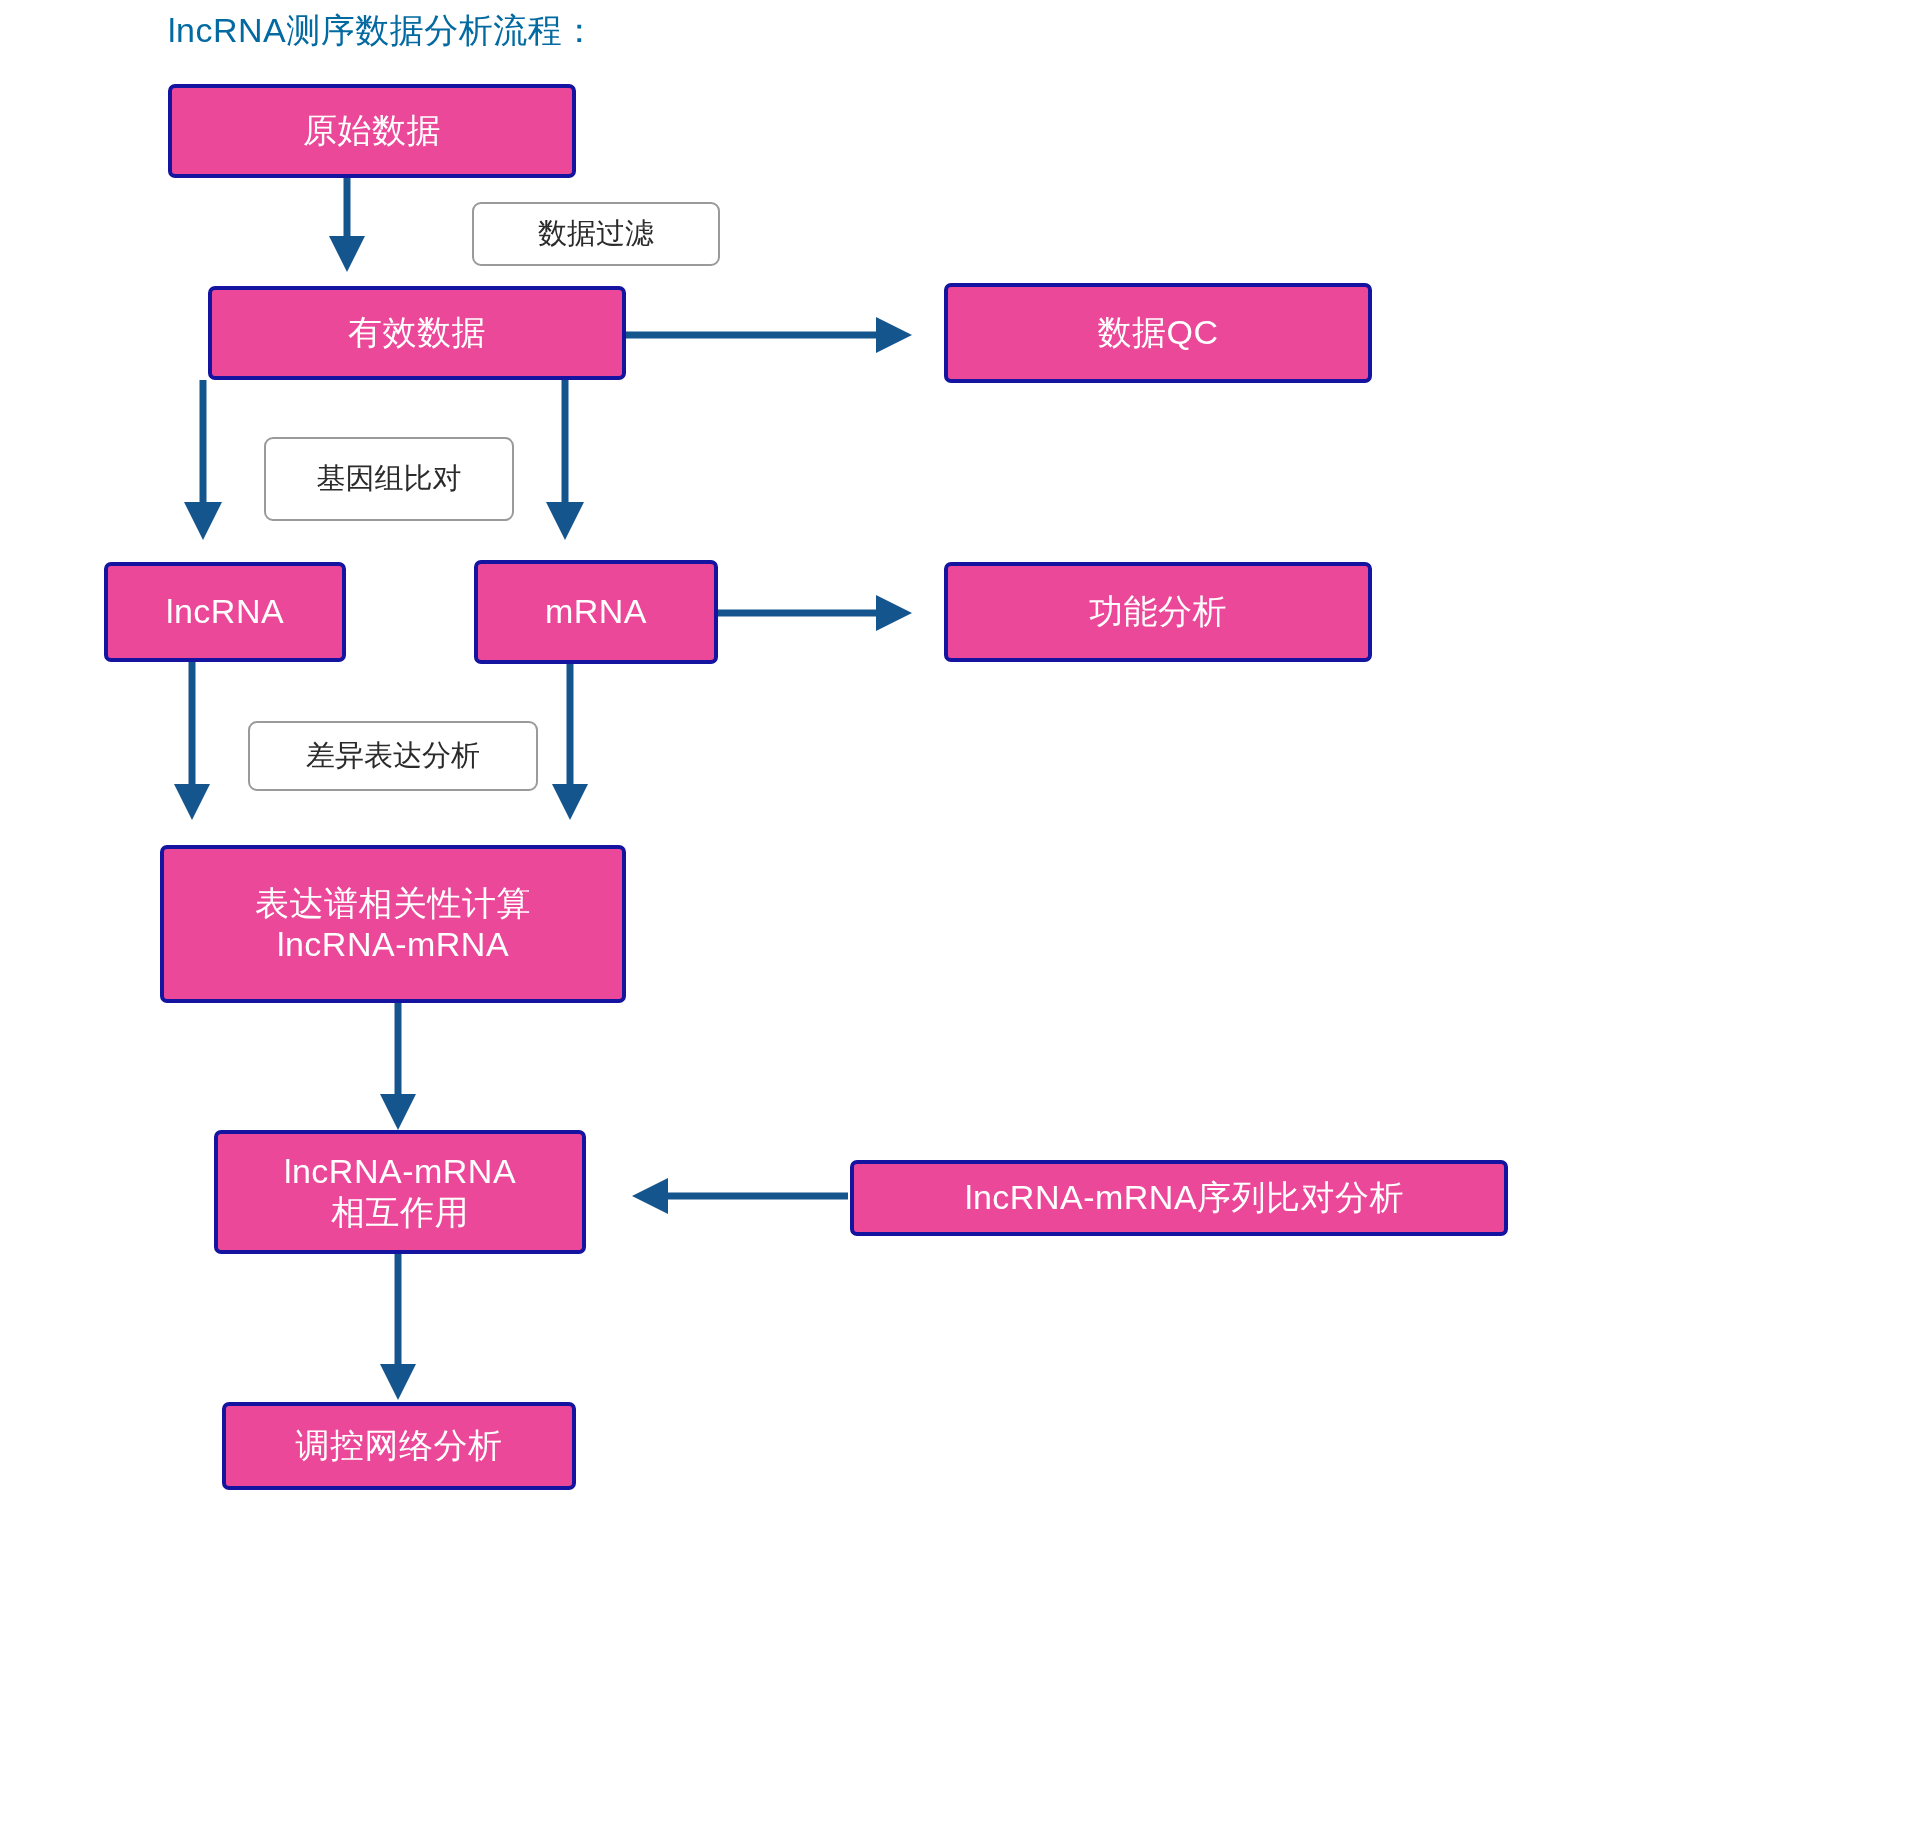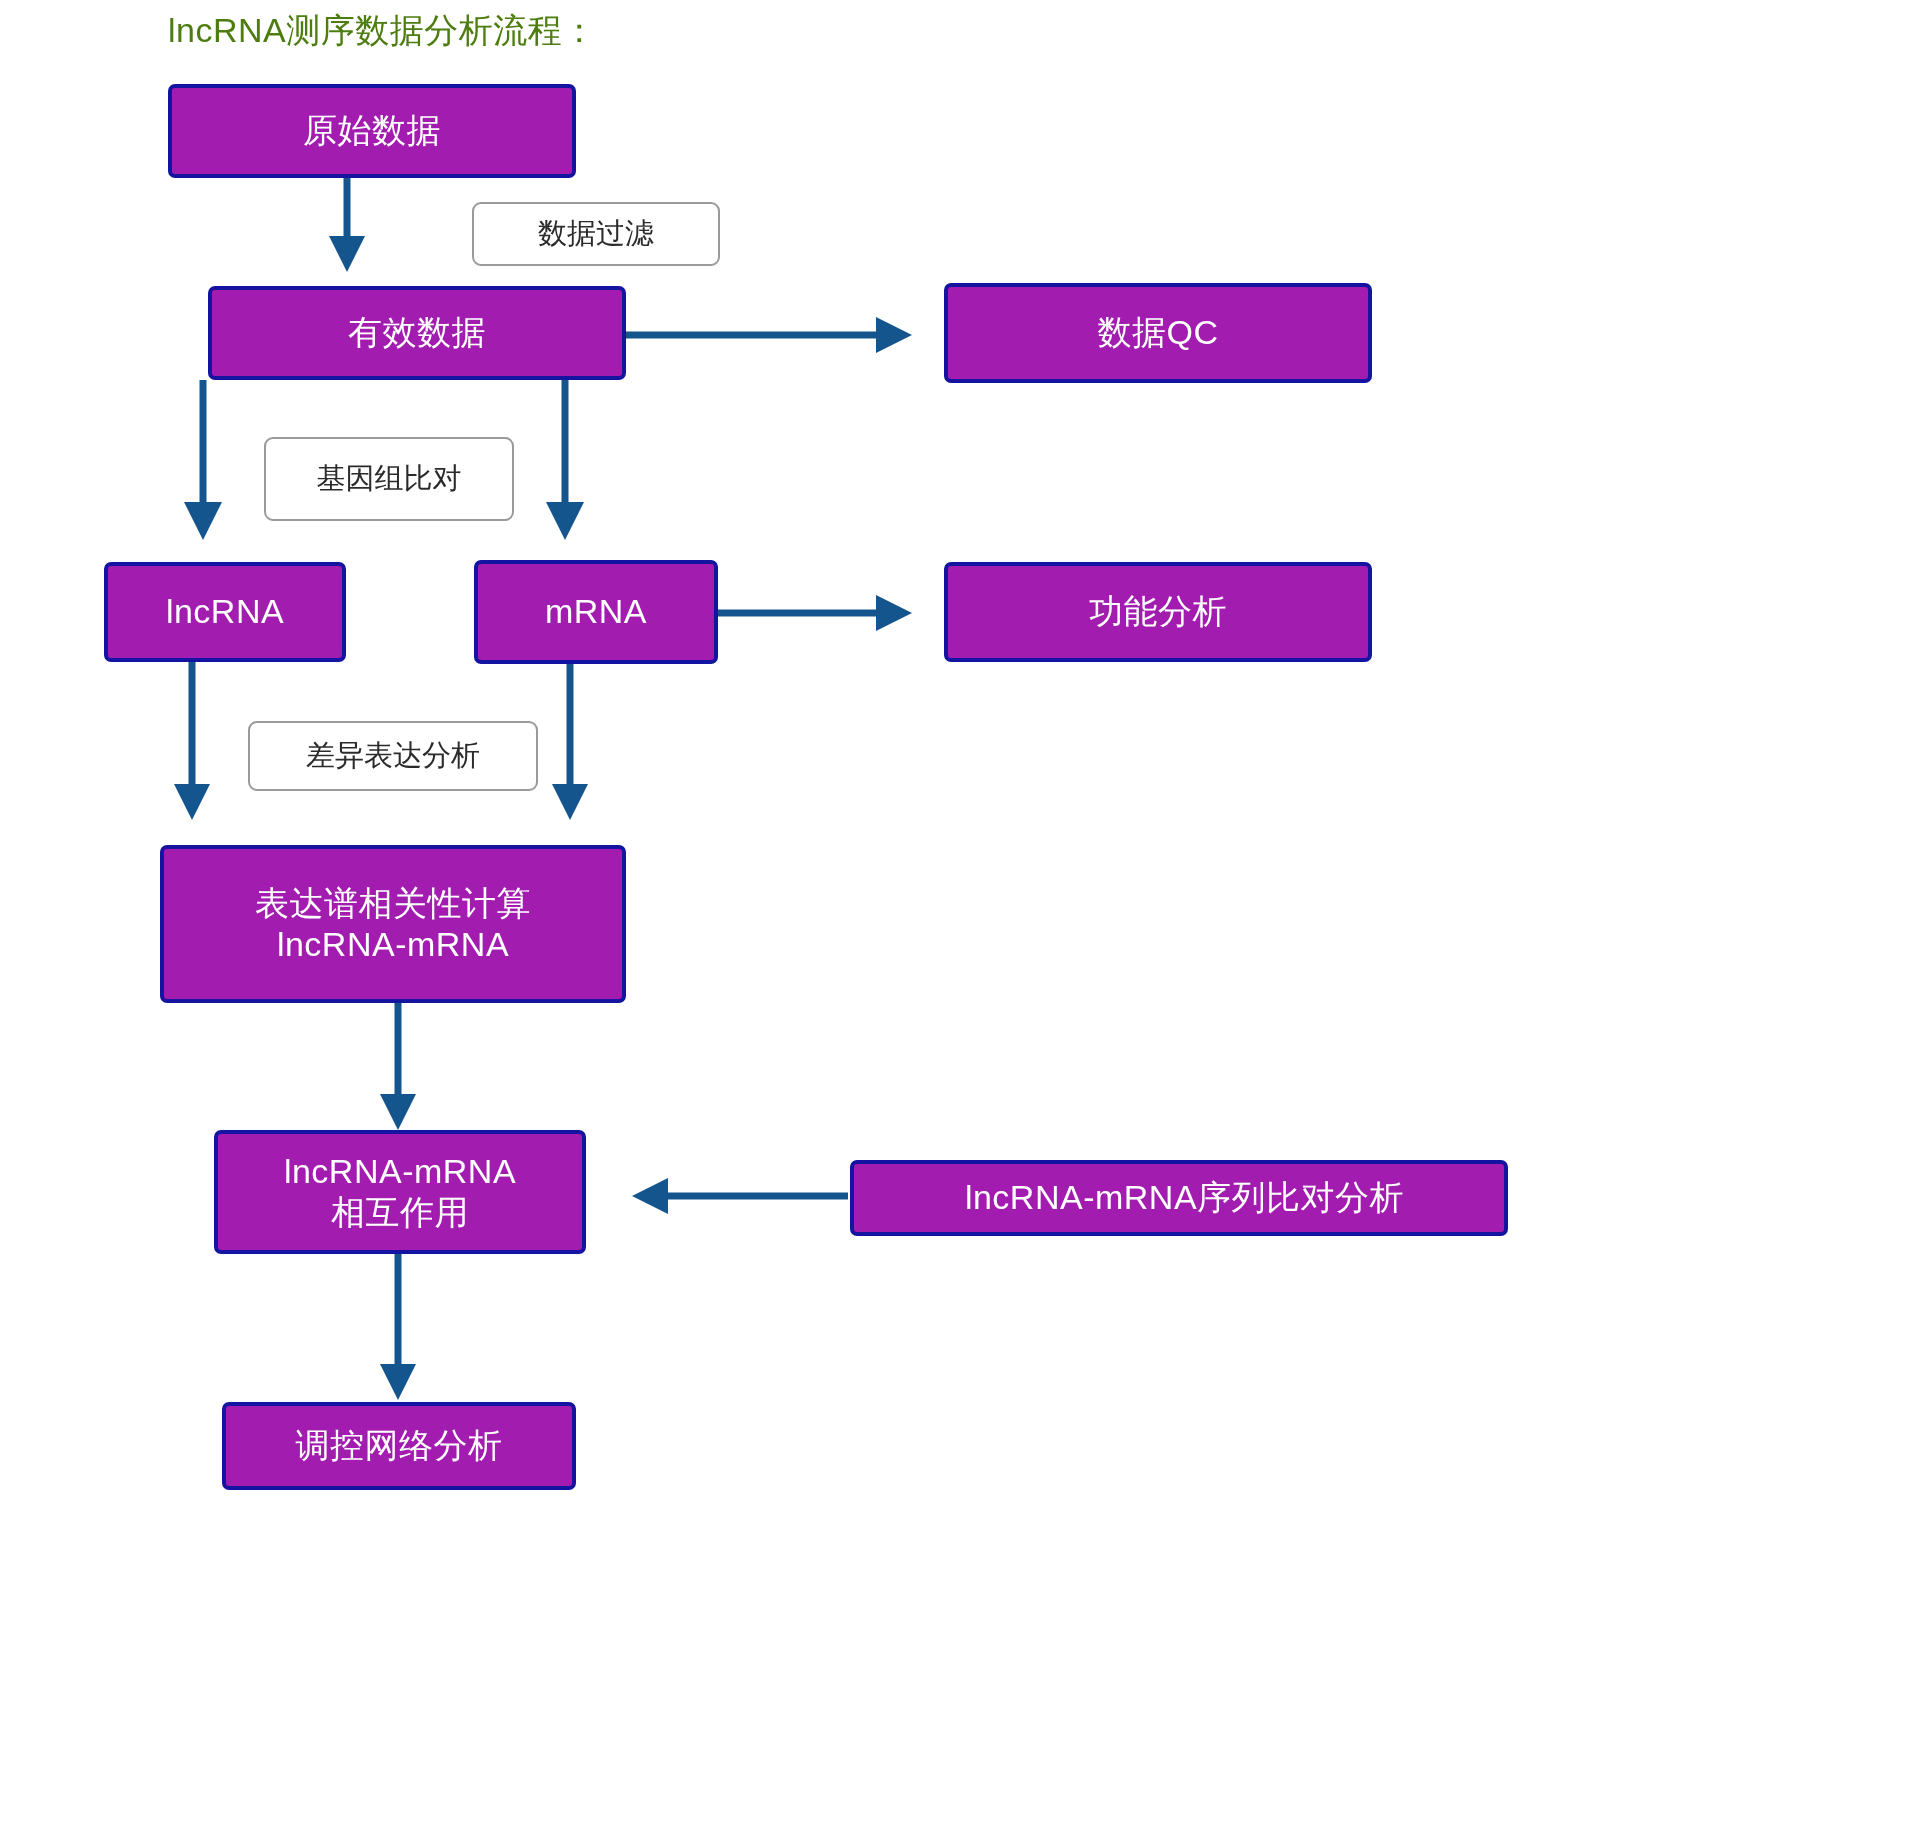--- a/index.html
+++ b/index.html
@@ -8,29 +8,29 @@
     background:#ffffff;
     font-family:"Liberation Sans","DejaVu Sans",sans-serif;
     overflow:hidden;
     position:relative;
   }
   #stage{position:absolute;left:0;top:0;width:1920px;height:1828px;}
 
   .title{
     position:absolute;
     font-size:34px;
-    color:#4d7c0f;
+    color:#0369a1;
     letter-spacing:0.5px;
     white-space:nowrap;
   }
 
   
   .node{
     position:absolute;
-    background:#a21caf;
+    background:#ec4899;
     border:4px solid #1414A0;
     border-radius:7px;
     box-sizing:border-box;
     display:flex;
     align-items:center;
     justify-content:center;
     text-align:center;
     color:#ffffff;
     font-size:34px;
     line-height:1.22;

